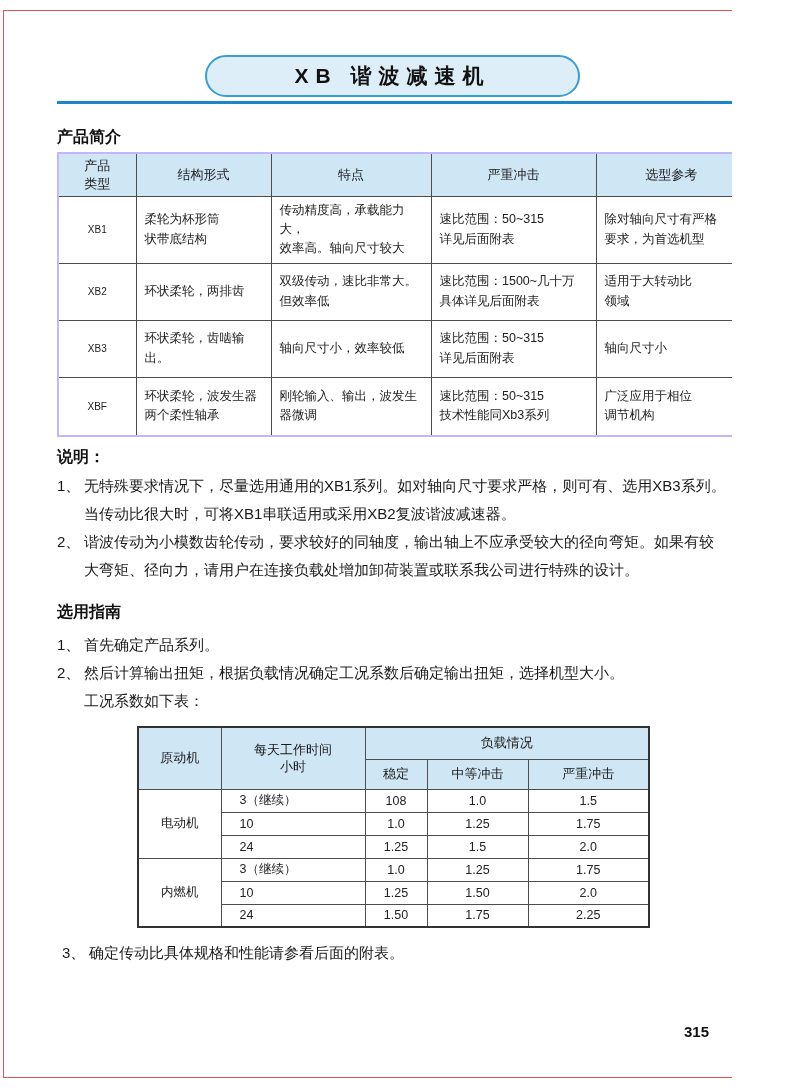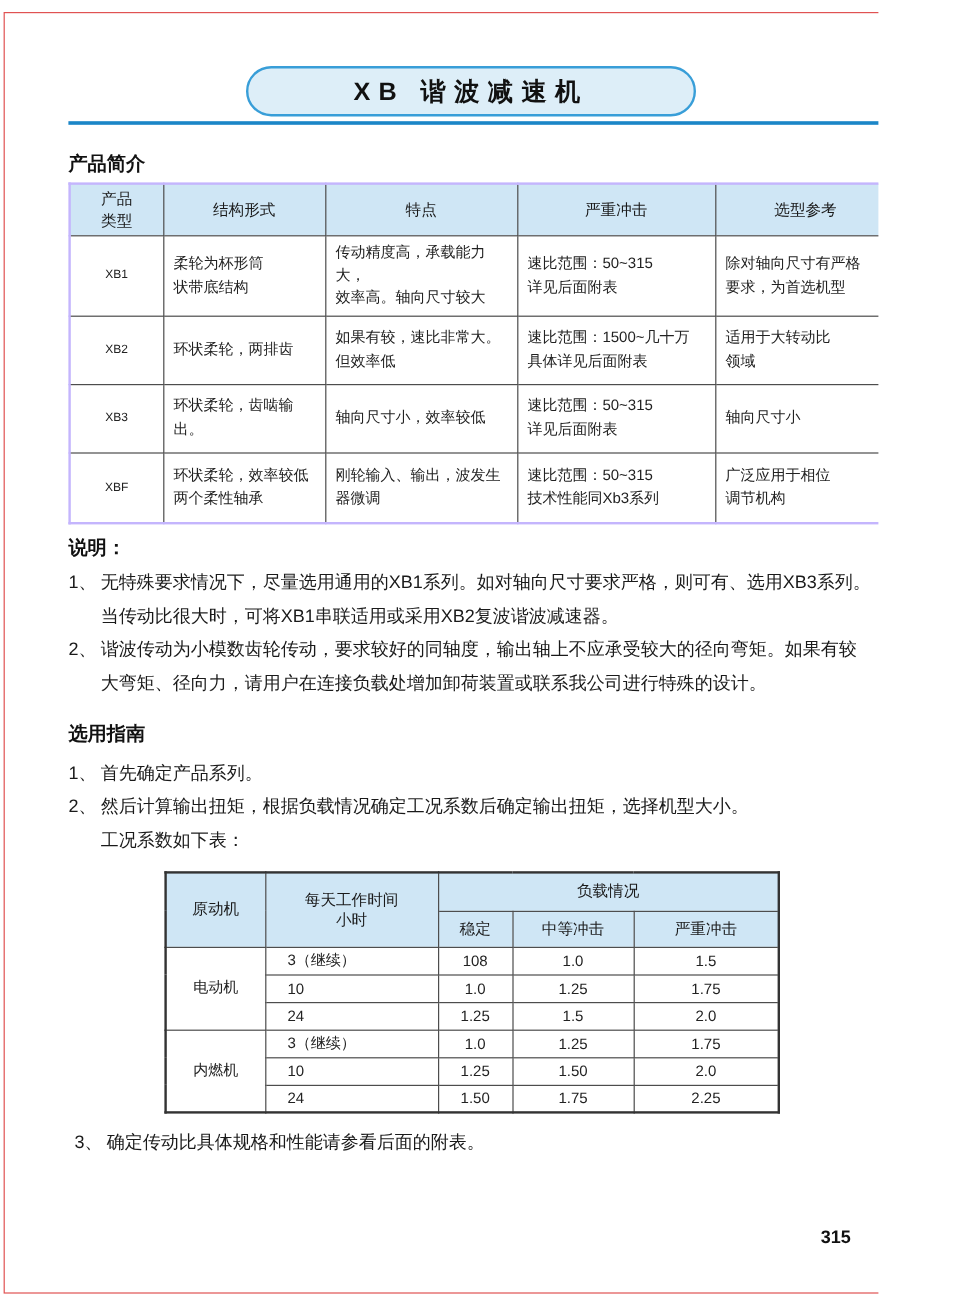--- a/index.html
+++ b/index.html
@@ -198,38 +198,38 @@
         <td>传动精度高，承载能力大，
 效率高。轴向尺寸较大</td>
         <td>速比范围：50~315
 详见后面附表</td>
         <td>除对轴向尺寸有严格
 要求，为首选机型</td>
       </tr>
       <tr class="r2">
         <td class="type-cell">XB2</td>
         <td>环状柔轮，两排齿</td>
-        <td>如果有较，速比非常大。
+        <td>双级传动，速比非常大。
 但效率低</td>
         <td>速比范围：1500~几十万
 具体详见后面附表</td>
         <td>适用于大转动比
 领域</td>
       </tr>
       <tr class="r3">
         <td class="type-cell">XB3</td>
         <td>环状柔轮，齿啮输出。</td>
         <td>轴向尺寸小，效率较低</td>
         <td>速比范围：50~315
 详见后面附表</td>
         <td>轴向尺寸小</td>
       </tr>
       <tr class="r4">
         <td class="type-cell">XBF</td>
-        <td>环状柔轮，效率较低
+        <td>环状柔轮，波发生器
 两个柔性轴承</td>
         <td>刚轮输入、输出，波发生
 器微调</td>
         <td>速比范围：50~315
 技术性能同Xb3系列</td>
         <td>广泛应用于相位
 调节机构</td>
       </tr>
     </tbody>
   </table>

